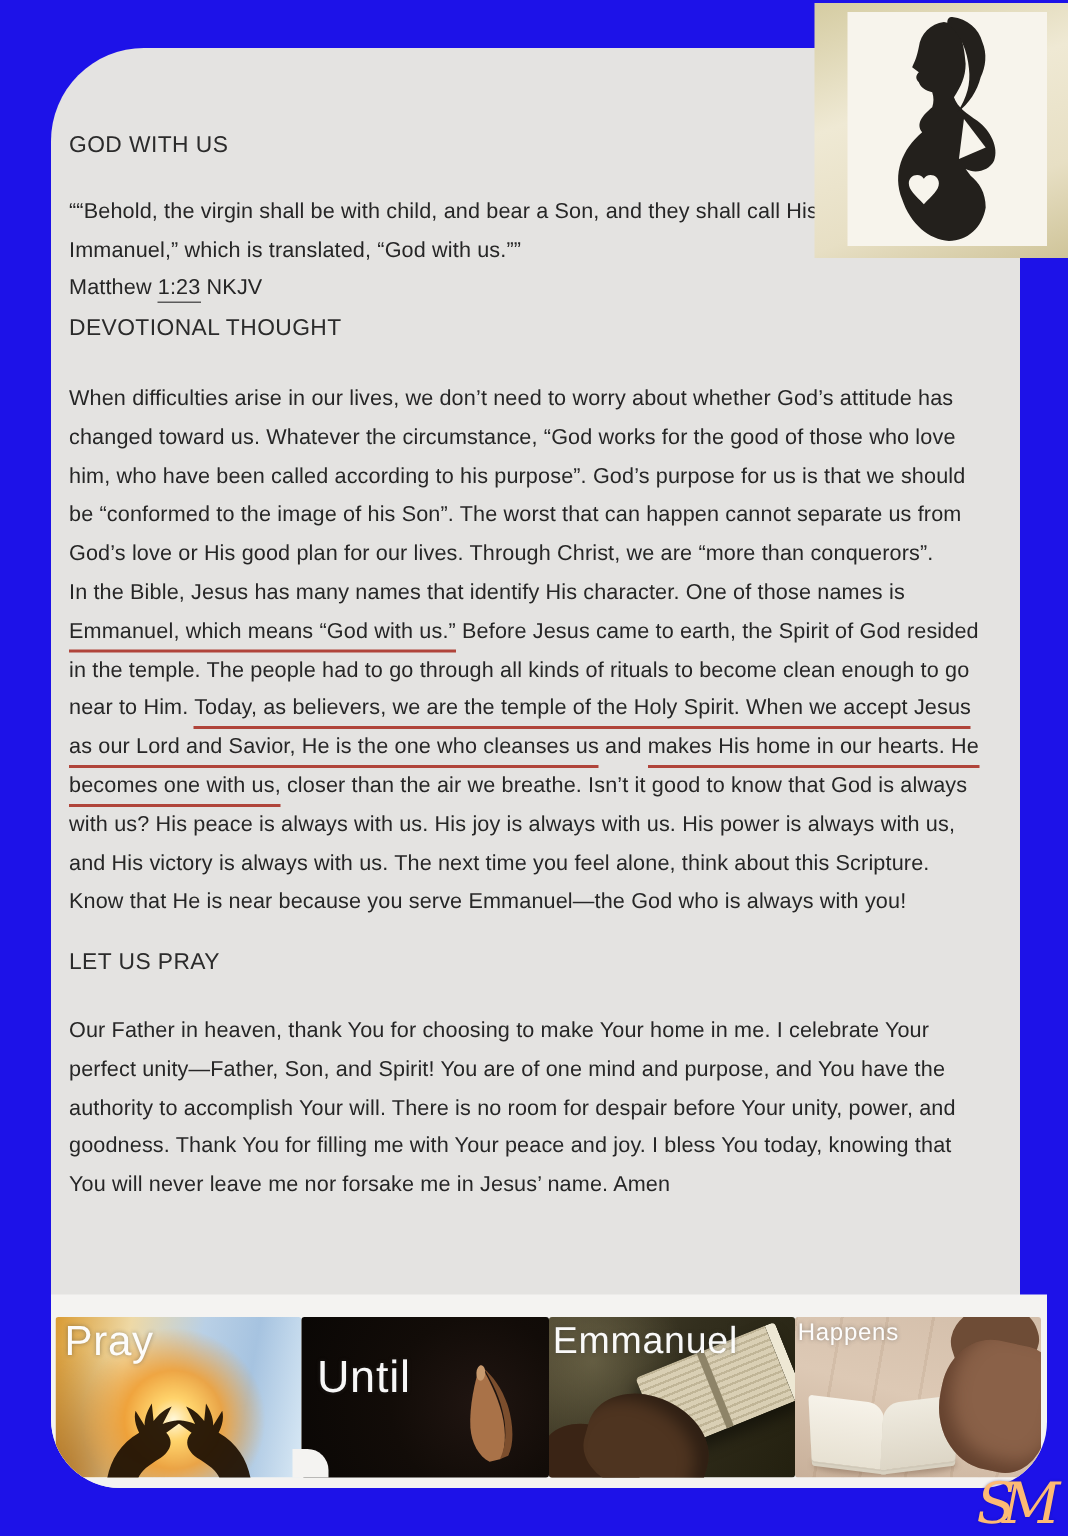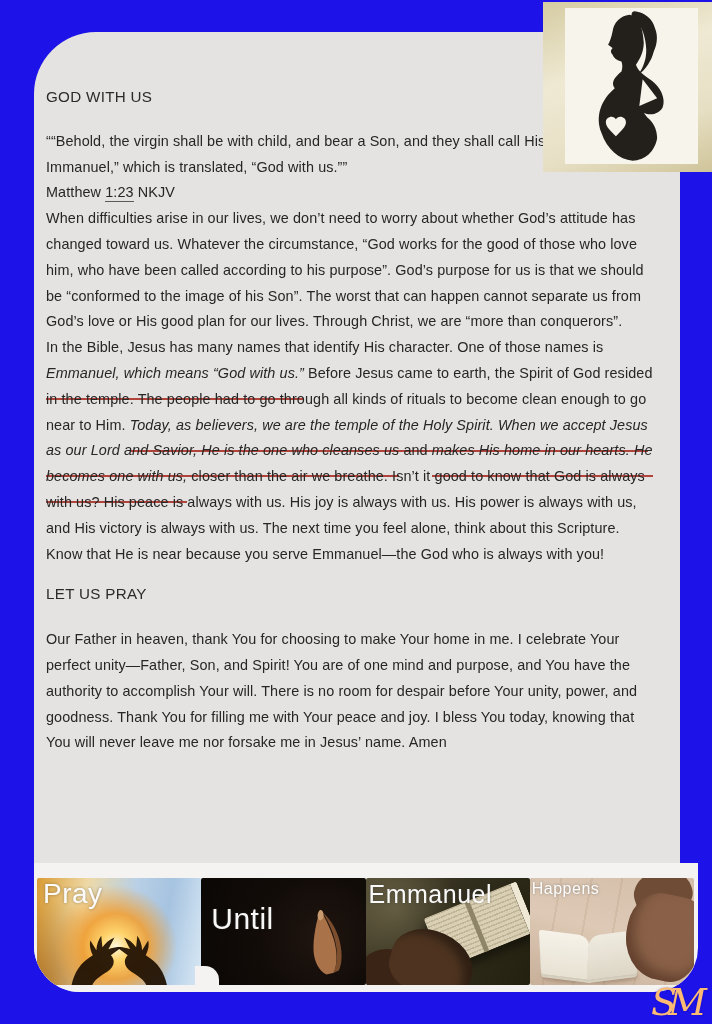--- a/index.html
+++ b/index.html
@@ -27,22 +27,21 @@
   .h-title      { margin:0 0 19px 0; }
   .h-scripture  { margin:0 0 18px 0; }
   .h-devotional { margin:0 0 22px 0; }
   .h-pray       { margin:14px 0 20px 0; }
   .quote-block  { margin:0 0 10px 0; }
   .verse-ref    { border-bottom:1.5px solid #5a5a5a; padding-bottom:1px; }
   .para         { margin:0; }
   .para2        { margin:0 0 0 0; }
   .ul-red {
     border-bottom:2.4px solid #b0443a;
-    padding-bottom:17px;
-    font-style:italic;
+    padding-bottom:4px;
   }
 
   
   .photo-strip {
     position:absolute; left:0; top:831px; width:664px; height:129px;
     background:#f4f3f1;
     border-radius:0 0 44px 46px;
     overflow:hidden;
     display:flex; gap:0;
     padding:15px 4px 7px 3px;
@@ -163,20 +162,21 @@
     <div class="content">
       <div class="heading h-title">GOD WITH US</div>
 
 
       <p class="para quote-block"><span>““Behold, the virgin shall be with child, and bear a Son, and they shall call His name Immanuel,” which is translated, “God with us.””</span><br>
         <span>Matthew</span>
         <span class="verse-ref">1:23</span>
         <span>NKJV</span>
       </p>
 
+      <div class="heading h-devotional">DEVOTIONAL THOUGHT</div>
 
       <p class="para">When difficulties arise in our lives, we don’t need to worry about whether God’s attitude has changed toward us. Whatever the circumstance, “God works for the good of those who love him, who have been called according to his purpose”. God’s purpose for us is that we should be “conformed to the image of his Son”. The worst that can happen cannot separate us from God’s love or His good plan for our lives. Through Christ, we are “more than conquerors”.</p>
 
       <p class="para para2"><span>In the Bible, Jesus has many names that identify His character. One of those names is </span><span class="ul-red">Emmanuel, which means “God with us.”</span><span> Before Jesus came to earth, the Spirit of God resided in the temple. The people had to go through all kinds of rituals to become clean enough to go near to Him. </span><span class="ul-red">Today, as believers, we are the temple of the Holy Spirit. When we accept Jesus as our Lord and Savior, He is the one who cleanses us</span><span> and </span><span class="ul-red">makes His home in our hearts. He becomes one with us,</span><span> closer than the air we breathe. Isn’t it good to know that God is always with us? His peace is always with us. His joy is always with us. His power is always with us, and His victory is always with us. The next time you feel alone, think about this Scripture. Know that He is near because you serve Emmanuel—the God who is always with you!</span></p>
 
       <div class="heading h-pray">LET US PRAY</div>
 
       <p class="para">Our Father in heaven, thank You for choosing to make Your home in me. I celebrate Your perfect unity—Father, Son, and Spirit! You are of one mind and purpose, and You have the authority to accomplish Your will. There is no room for despair before Your unity, power, and goodness. Thank You for filling me with Your peace and joy. I bless You today, knowing that You will never leave me nor forsake me in Jesus’ name. Amen</p>
     </div>
 

